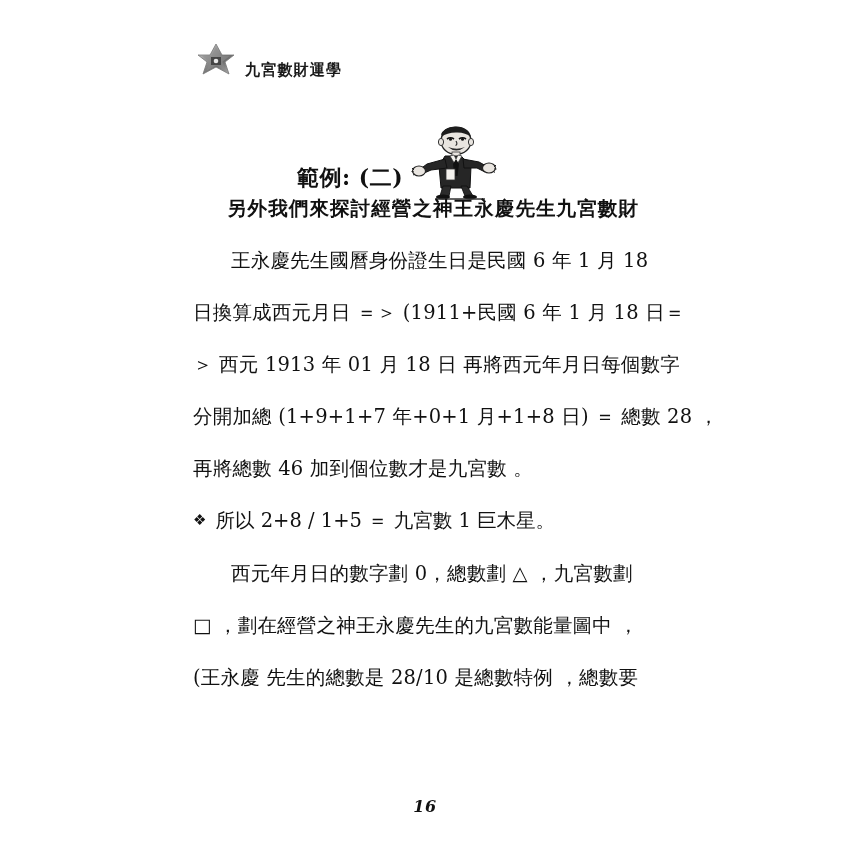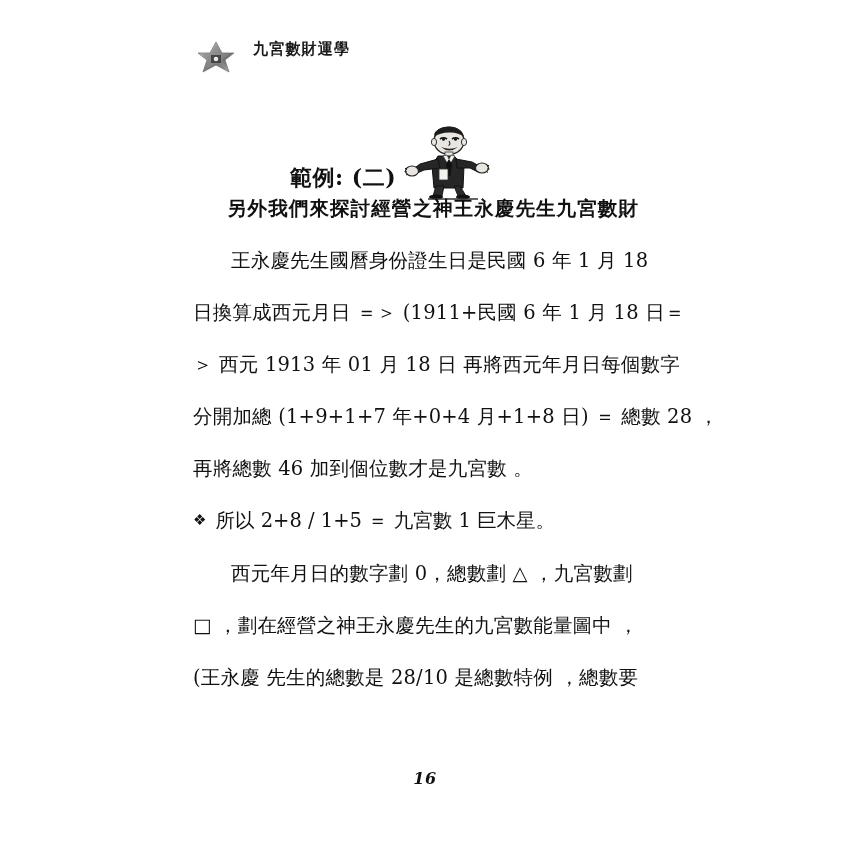--- a/index.html
+++ b/index.html
@@ -22,22 +22,22 @@
     height: 850px;
     background: #ffffff;
   }
 
   
   .running-header {
     position: absolute;
     left: 196px;
     top: 40px;
     display: flex;
-    align-items: flex-start;
-    gap: 17px;
+    align-items: flex-end;
+    gap: 9px;
     height: 40px;
   }
   .logo-star {
     width: 40px;
     height: 38px;
     position: relative;
     flex: 0 0 auto;
   }
   .logo-star svg { display: block; }
 
@@ -47,21 +47,21 @@
     font-size: 15px;
     letter-spacing: 1.2px;
     color: #1a1a1a;
     white-space: nowrap;
     transform: scaleY(1.05);
   }
 
   
   .example-row {
     position: absolute;
-    left: 290px;
+    left: 297px;
     top: 126px;
     display: flex;
     align-items: flex-end;
     gap: 4px;
   }
   .example-label {
     font-size: 22px;
     font-weight: bold;
     letter-spacing: 0.5px;
     line-height: 1;
@@ -114,21 +114,21 @@
     font-size: 15px;
     line-height: 52px;
     transform: translateY(-2px);
   }
 
   
   .page-number {
     position: absolute;
     left: 0;
     right: 0;
-    top: 769px;
+    top: 797px;
     text-align: center;
     font-size: 16px;
     font-weight: bold;
     font-style: italic;
     color: #111;
     letter-spacing: 0.5px;
   }
 </style>
 </head>
 <body>
@@ -205,21 +205,21 @@
       </svg>
     </span>
   </div>
 
   <div class="body-block">
 
     <div class="ln bold indent-sm">另外我們來探討經營之神王永慶先生九宮數財</div>
     <div class="ln indent">王永慶先生國曆身份證生日是民國 6 年 1 月 18</div>
     <div class="ln">日換算成西元月日 ＝＞ (1911+民國 6 年 1 月 18 日＝</div>
     <div class="ln">＞ 西元 1913 年 01 月 18 日 再將西元年月日每個數字</div>
-    <div class="ln">分開加總 (1+9+1+7 年+0+4 月+1+8 日) ＝ 總數 28 ，</div>
+    <div class="ln">分開加總 (1+9+1+7 年+0+1 月+1+8 日) ＝ 總數 28 ，</div>
     <div class="ln">再將總數 46 加到個位數才是九宮數 。</div>
 
     <div class="bullet-line">
       <span class="bullet-glyph">❖</span>
       <span>所以 2+8 / 1+5 ＝ 九宮數 1 巨木星。</span>
     </div>
 
     <div class="ln indent">西元年月日的數字劃 0，總數劃 △ ，九宮數劃</div>
     <div class="ln">□ ，劃在經營之神王永慶先生的九宮數能量圖中 ，</div>
     <div class="ln">(王永慶 先生的總數是 28/10 是總數特例 ，總數要</div>

